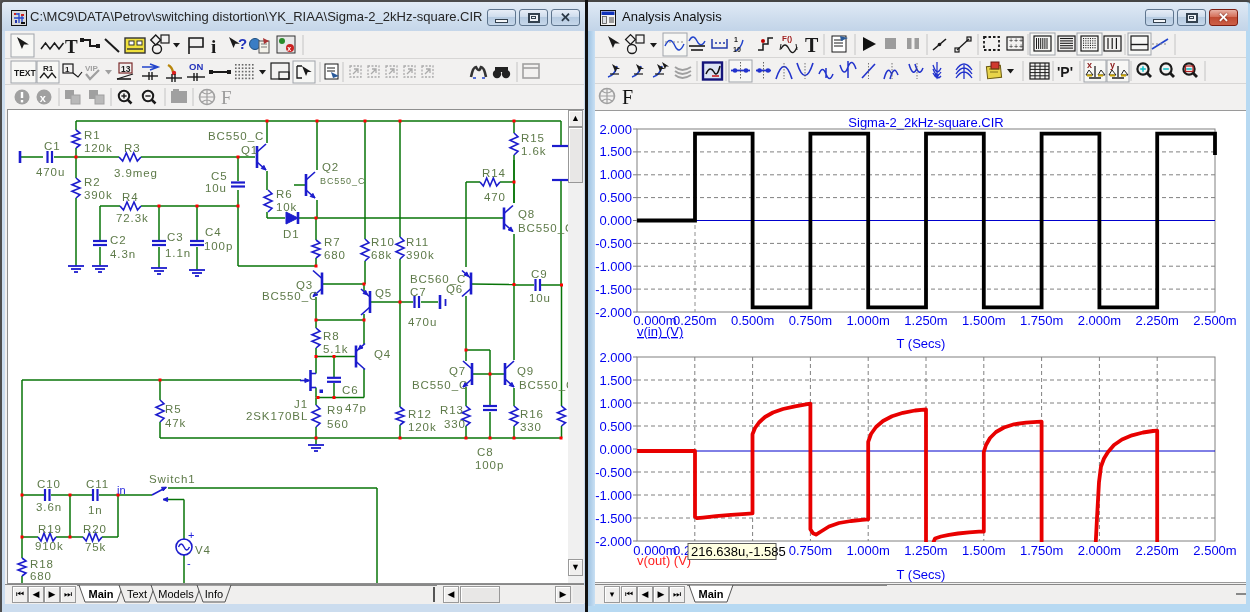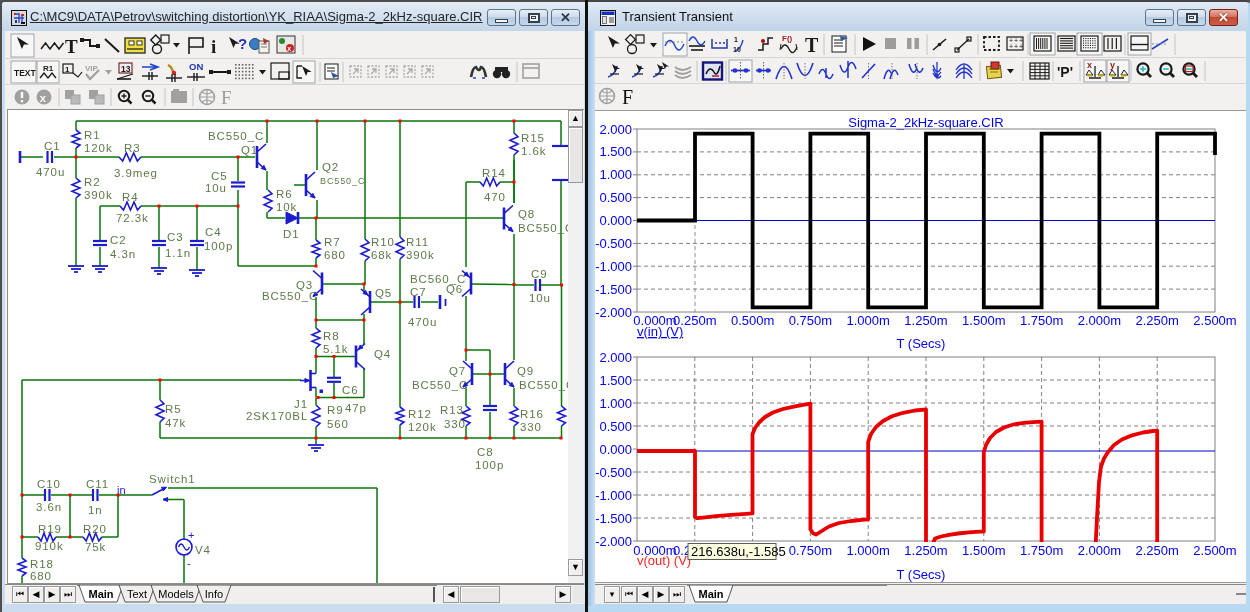--- a/index.html
+++ b/index.html
@@ -27,21 +27,21 @@
   <div class="abs" id="lico" style="left:11px;top:10px;width:16px;height:16px;">
       <svg width="16" height="16" viewBox="0 0 16 16" style="position:absolute;left:0;top:0;">
         <rect x="0.5" y="0.5" width="15" height="15" fill="#d8d8d8" stroke="#111"></rect>
         <path d="M 3 8 h 10 M 8 3 v 10 M 3 4 h 5 M 11 6 v 6" stroke="#2244cc" stroke-width="1.3" fill="none"></path>
         <rect x="3" y="3" width="2" height="2" fill="#cc2222"></rect>
         <rect x="10" y="4" width="3" height="2" fill="#cc2222"></rect>
         <rect x="4" y="10" width="2" height="3" fill="#2233aa"></rect>
         <rect x="10" y="12" width="4" height="2" fill="#111"></rect>
       </svg>
     </div>
-  <div class="titletext abs" style="left:30px;top:9px;text-decoration:underline;">C:\MC9\DATA\Petrov\switching distortion\YK_RIAA\Sigma-2_2kHz-square.CIR</div>
+  <div class="titletext abs" style="left:30px;top:9px;">C:\MC9\DATA\Petrov\switching distortion\YK_RIAA\Sigma-2_2kHz-square.CIR</div>
   <div class="tbtn" style="left:487px;top:9px;">
       <div class="g">
         <div style="width:13px;height:4px;background:#f4f6f9;border:1px solid #33414f;margin-top:6px;"></div>
       </div>
     </div>
   <div class="tbtn" style="left:519px;top:9px;">
       <div class="g">
         <div style="width:12px;height:10px;border:2px solid #33414f;background:#eef2f7;display:flex;align-items:center;justify-content:center;">
           <div style="width:5px;height:3px;border:1px solid #33414f;"></div>
         </div>
@@ -624,21 +624,21 @@
   <div class="abs" style="left:1px;top:2px;width:660px;height:29px;border-radius:0 3px 0 0;
     background:linear-gradient(#e0eaf6,#cddced 60%,#c2d4e8);"></div>
   <div class="abs" id="rico" style="left:13px;top:10px;width:16px;height:16px;">
       <svg width="16" height="16" viewBox="0 0 16 16" style="position:absolute;left:0;top:0;">
         <rect x="0.5" y="0.5" width="15" height="15" fill="#f4f4f4" stroke="#111"></rect>
         <rect x="1.5" y="1.5" width="13" height="3.5" fill="#1133bb"></rect>
         <rect x="2.5" y="6.5" width="4" height="7" fill="#dfe3ea" stroke="#555" stroke-width="0.8"></rect>
         <path d="M 9 8 h 5 M 9 10 h 5 M 9 12 h 5" stroke="#444" stroke-width="1"></path>
       </svg>
     </div>
-  <div class="titletext abs" style="left:35px;top:9px;color:#111;">Transient Transient</div>
+  <div class="titletext abs" style="left:35px;top:9px;color:#111;">Analysis Analysis</div>
   <div class="tbtn" style="left:558px;top:9px;">
       <div class="g">
         <div style="width:13px;height:4px;background:#f4f6f9;border:1px solid #33414f;margin-top:6px;"></div>
       </div>
     </div>
   <div class="tbtn" style="left:590px;top:9px;">
       <div class="g">
         <div style="width:12px;height:10px;border:2px solid #33414f;background:#eef2f7;display:flex;align-items:center;justify-content:center;">
           <div style="width:5px;height:3px;border:1px solid #33414f;"></div>
         </div>

